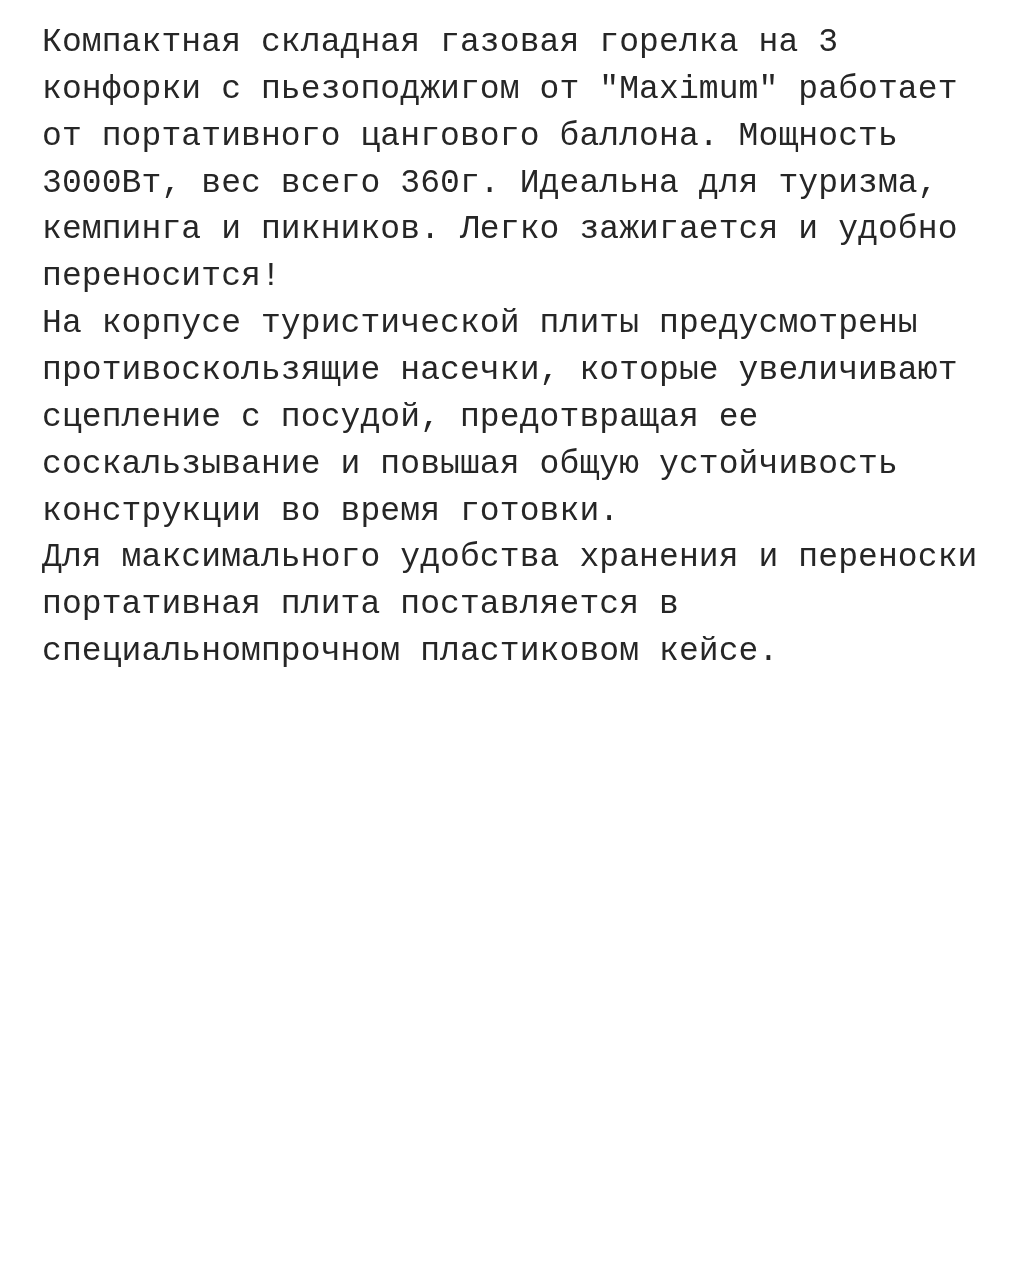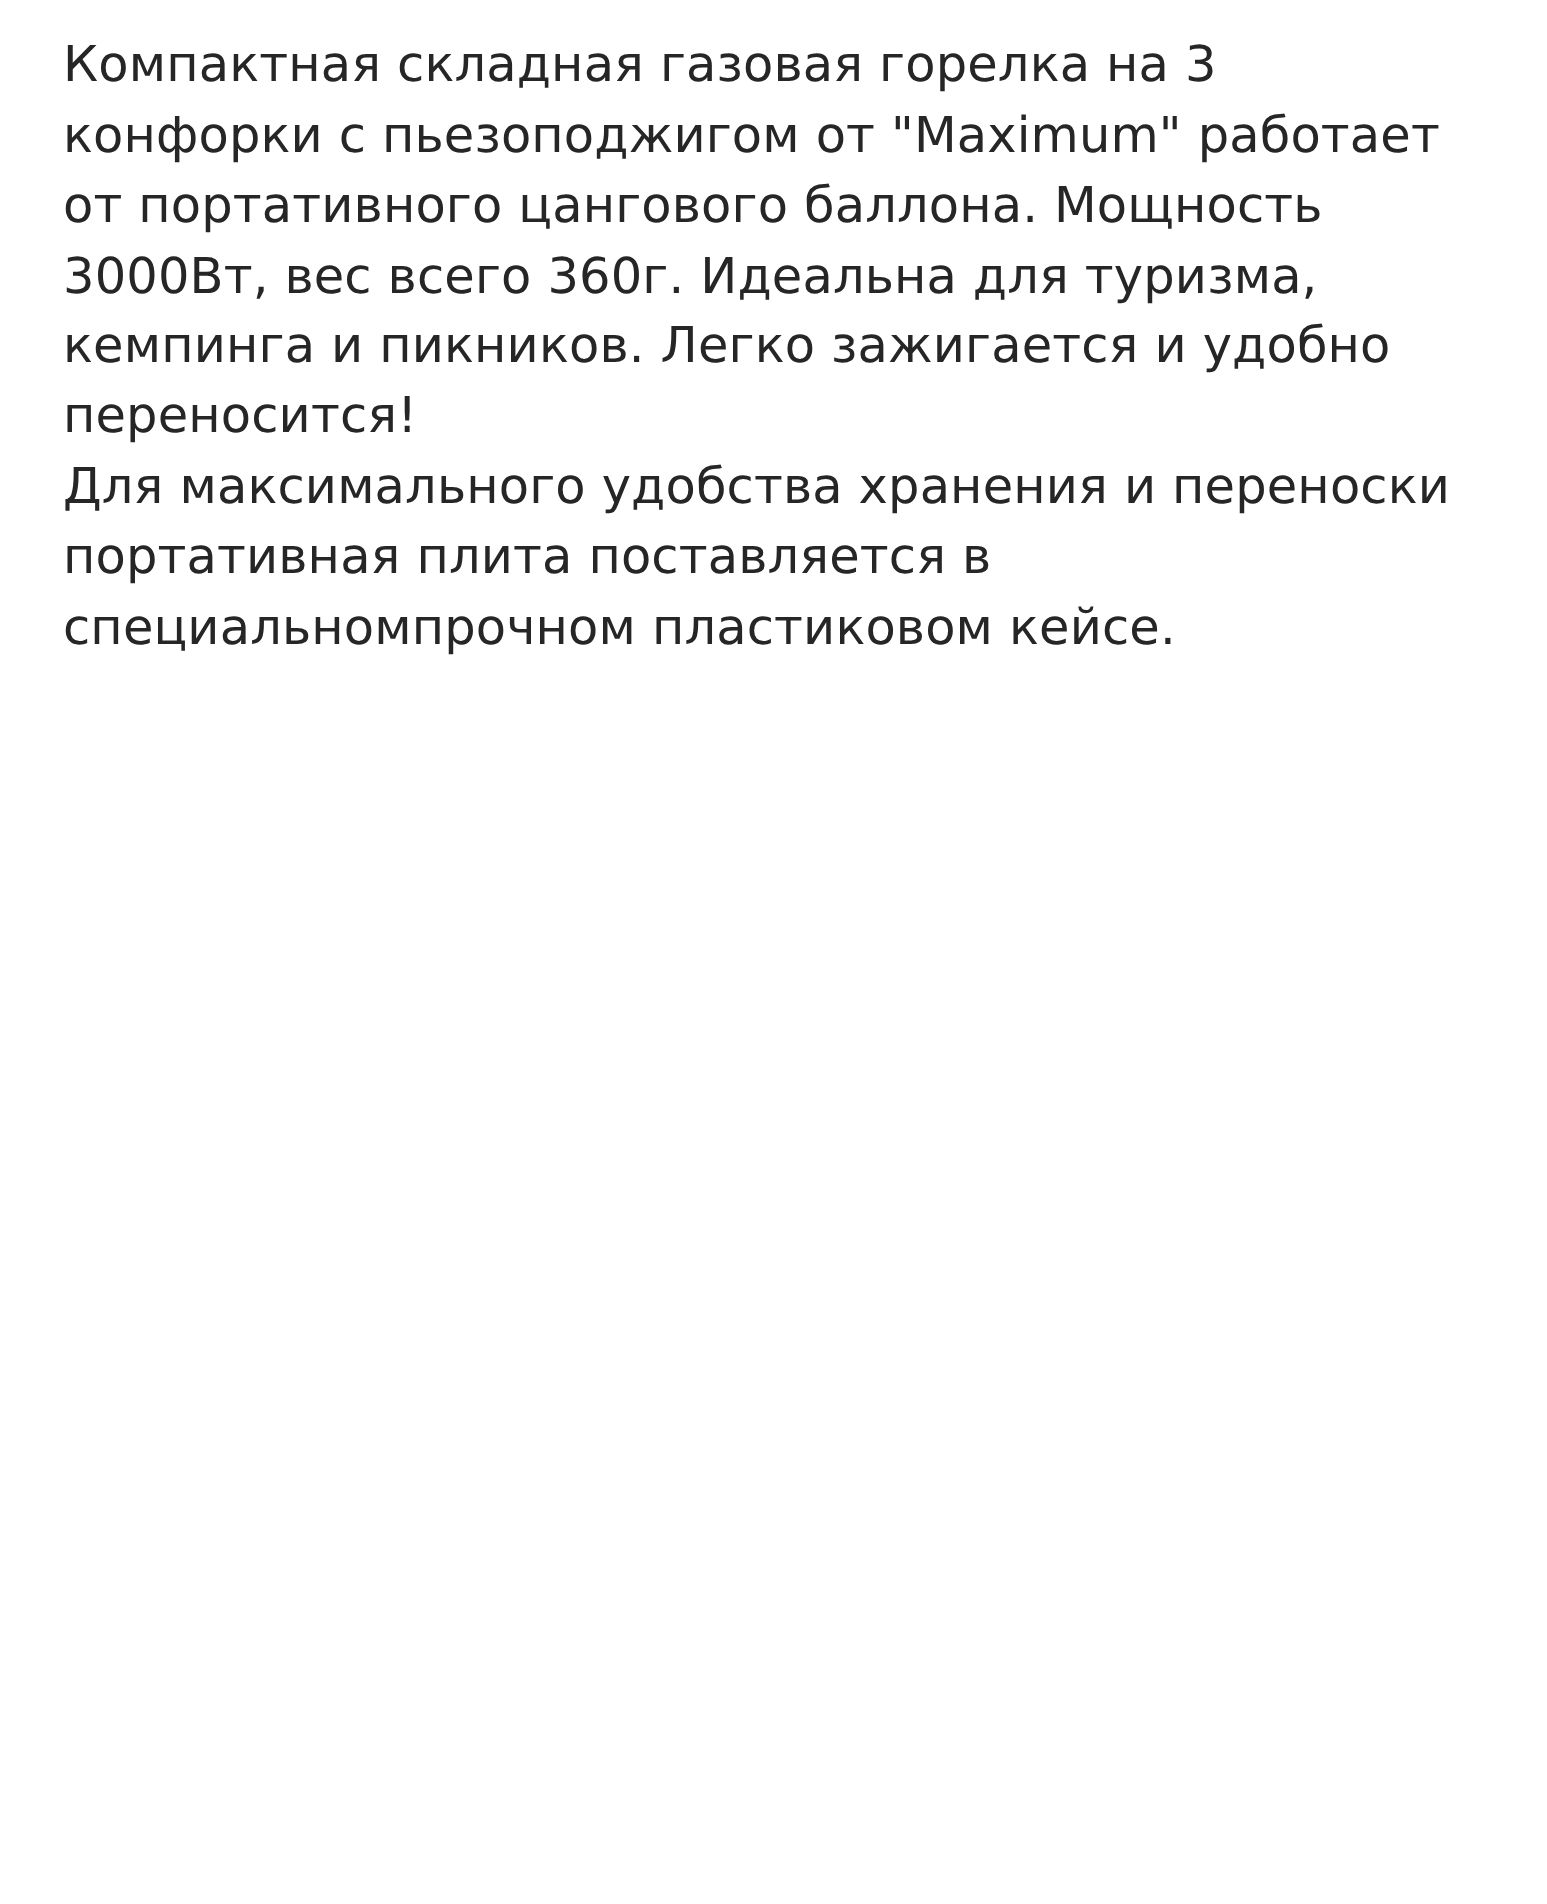--- a/index.html
+++ b/index.html
@@ -22,26 +22,28 @@
   .description {
     font-size: 33px;
     line-height: 1.42;
     font-weight: 400;
     color: #262626;
     letter-spacing: 0.1px;
   }
   .description p {
     margin: 0;
     padding: 0;
+    font-family: Liberation Mono, monospace;
   }
   .description p + p {
     margin-top: 0;
   }
 </style>
 </head>
 <body>
 
 <div class="page">
   <div class="description">
     <p>Компактная складная газовая горелка на 3 конфорки с пьезоподжигом от "Maximum" работает от портативного цангового баллона. Мощность 3000Вт, вес всего 360г. Идеальна для туризма, кемпинга и пикников. Легко зажигается и удобно переносится!</p>
+    <p>На корпусе туристической плиты предусмотрены противоскользящие насечки, которые увеличивают сцепление с посудой, предотвращая ее соскальзывание и повышая общую устойчивость конструкции во время готовки.</p>
     <p>Для максимального удобства хранения и переноски портативная плита поставляется в специальномпрочном пластиковом кейсе.</p>
   </div>
 </div>
 
 </body></html>

